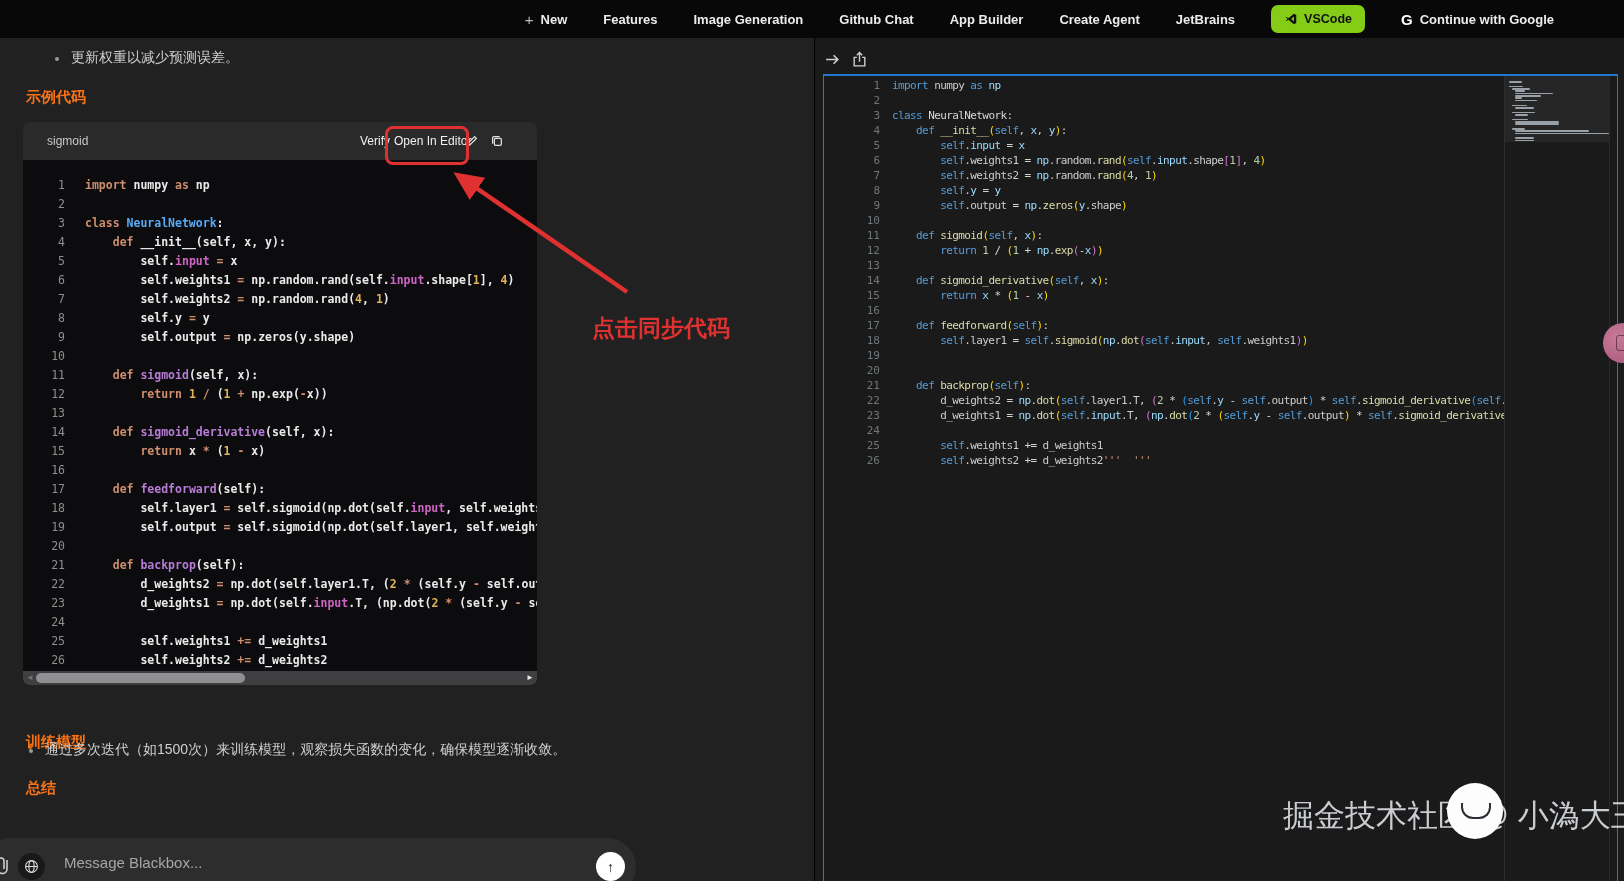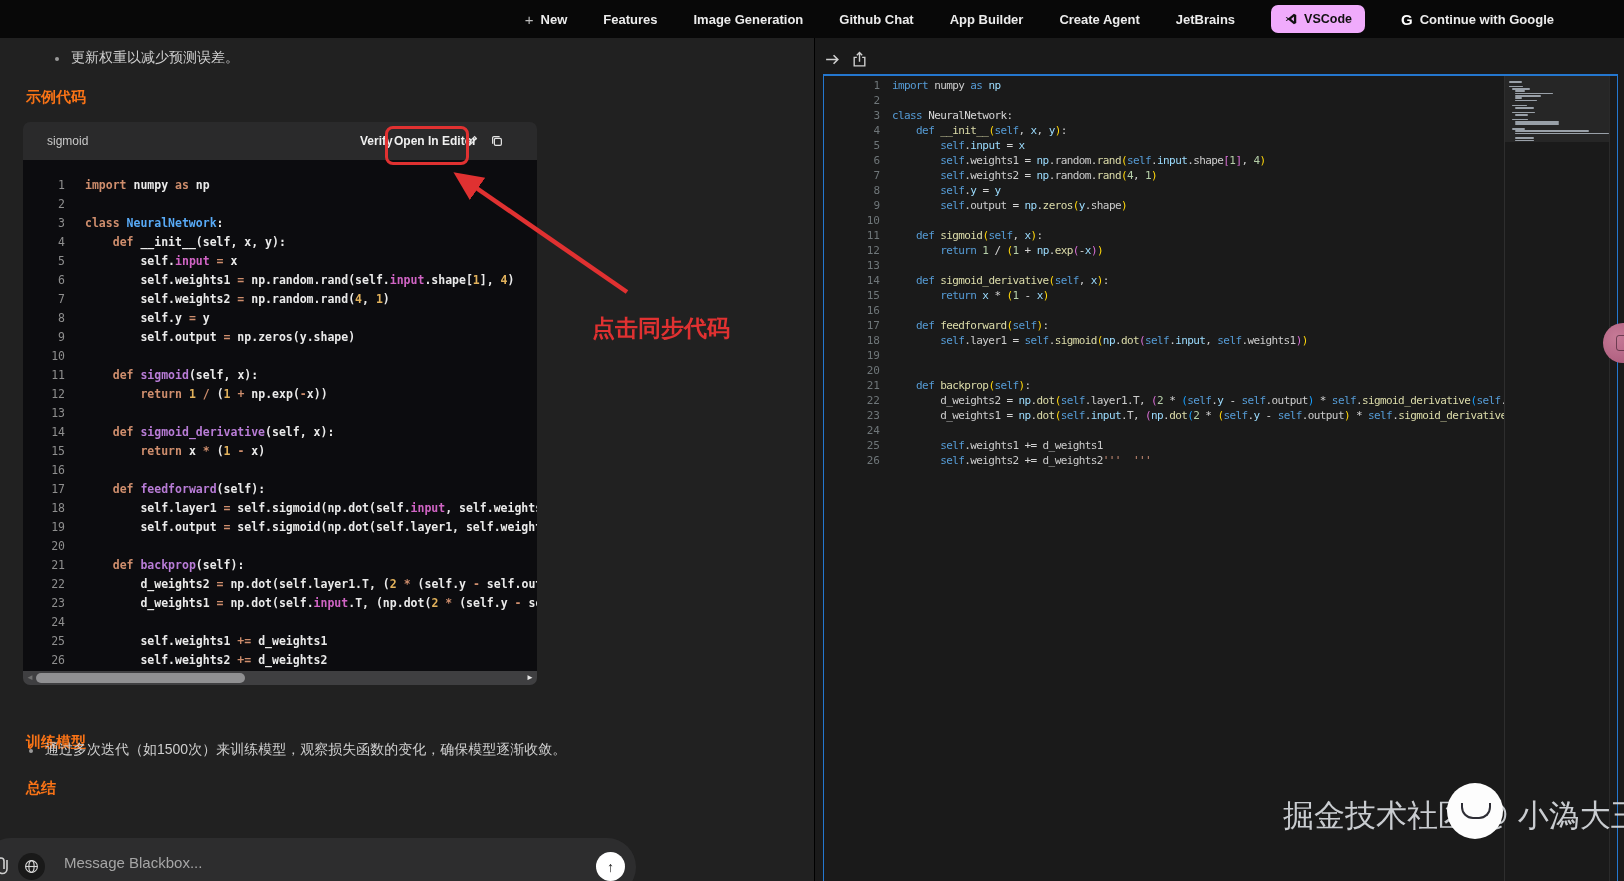--- a/index.html
+++ b/index.html
@@ -3,37 +3,37 @@
 <meta charset="utf-8">
 <style>
   html,body{margin:0;padding:0;background:#000;}
   .stage{position:relative;width:1624px;height:881px;overflow:hidden;background:#212121;
          font-family:"Liberation Sans","DejaVu Sans",sans-serif;}
   
   .nav{position:absolute;left:0;top:0;width:100%;height:38px;background:#080808;
        display:flex;align-items:center;justify-content:flex-end;gap:36px;padding-right:70px;box-sizing:border-box;}
   .nav-item{color:#ececec;font-size:13px;font-weight:600;cursor:pointer;display:flex;align-items:center;gap:7px;white-space:nowrap;}
   .nav-item .plus{color:#bdbdbd;font-size:15px;font-weight:400;}
-  .vscode-btn{display:flex;align-items:center;gap:6px;background:#f0abfc;color:#111;border:none;
+  .vscode-btn{display:flex;align-items:center;gap:6px;background:#84cc16;color:#111;border:none;
               border-radius:7px;padding:7px 13px;font-size:12.5px;font-weight:700;cursor:pointer;
               font-family:inherit;}
   .google .g{font-size:15px;font-weight:700;color:#fff;}
   
   .left-col{position:absolute;left:0;top:38px;width:814px;height:843px;background:#212121;}
   .sub-bullet{position:absolute;left:55px;top:11px;display:flex;color:#cfcfcf;font-size:14px;}
   .bullet-dot{width:4px;height:4px;border-radius:50%;background:#9a9a9a;margin:8px 12px 0 0;flex:none;}
   .h3{position:absolute;left:23px;color:#f97316;font-size:15px;font-weight:700;margin:3px;}
   .h-example{top:47px;} .h-train{top:692px;} .h-summary{top:738px;}
   .bullet{position:absolute;left:29px;top:703px;display:flex;color:#cfcfcf;font-size:14px;width:740px;}
   
   .codeblock{position:absolute;left:23px;top:84px;width:514px;height:563px;border-radius:7px;}
   .cb-header{position:relative;height:38px;background:#2a2a2b;border-radius:7px 7px 0 0;}
   .cb-header>*{position:absolute;top:50%;transform:translateY(-50%);}
   .cb-lang{left:24px;color:#c9c9c9;font-size:12px;}
-  .cb-btn{background:none;border:none;color:#f0f0f0;font-size:12px;font-weight:700;cursor:pointer;
+  .cb-btn{background:none;border:none;color:#f0f0f0;font-size:12px;font-weight:400;cursor:pointer;
           font-family:inherit;padding:0;white-space:nowrap;}
   .cb-verify{left:337px;} .cb-open{left:371px;}
   .cb-ico{width:14px;height:14px;color:#e3e3e3;cursor:pointer;}
   .cb-pencil{left:442px;} .cb-copy{left:467px;}
   .red-box{left:362px;top:4px;transform:none;width:78px;height:33px;border:3px solid #e03131;
            border-radius:8px;z-index:6;pointer-events:none;}
   .cb-body{background:#0c0c0f;height:511px;overflow:hidden;padding-top:16px;box-sizing:border-box;
            font-family:"DejaVu Sans Mono","Liberation Mono",monospace;font-size:11.5px;line-height:19px;}
   .ln-row{display:flex;height:19px;}
   .ln-row pre{margin:0;font:inherit;white-space:pre;}

